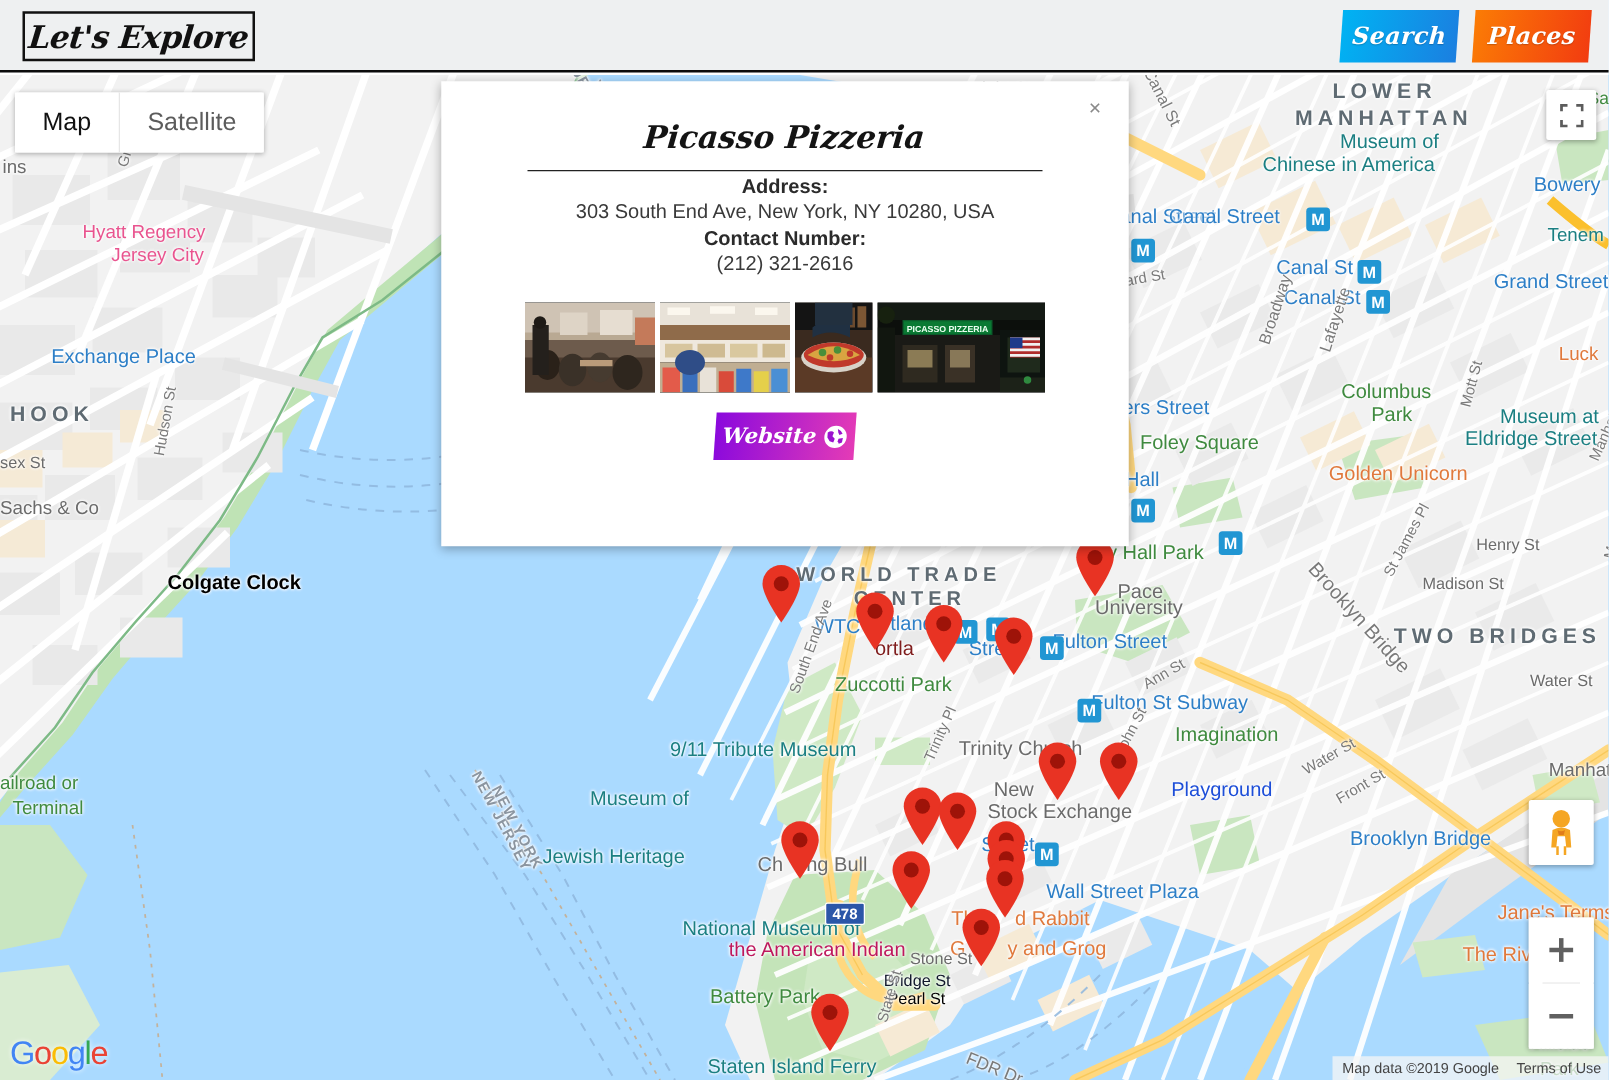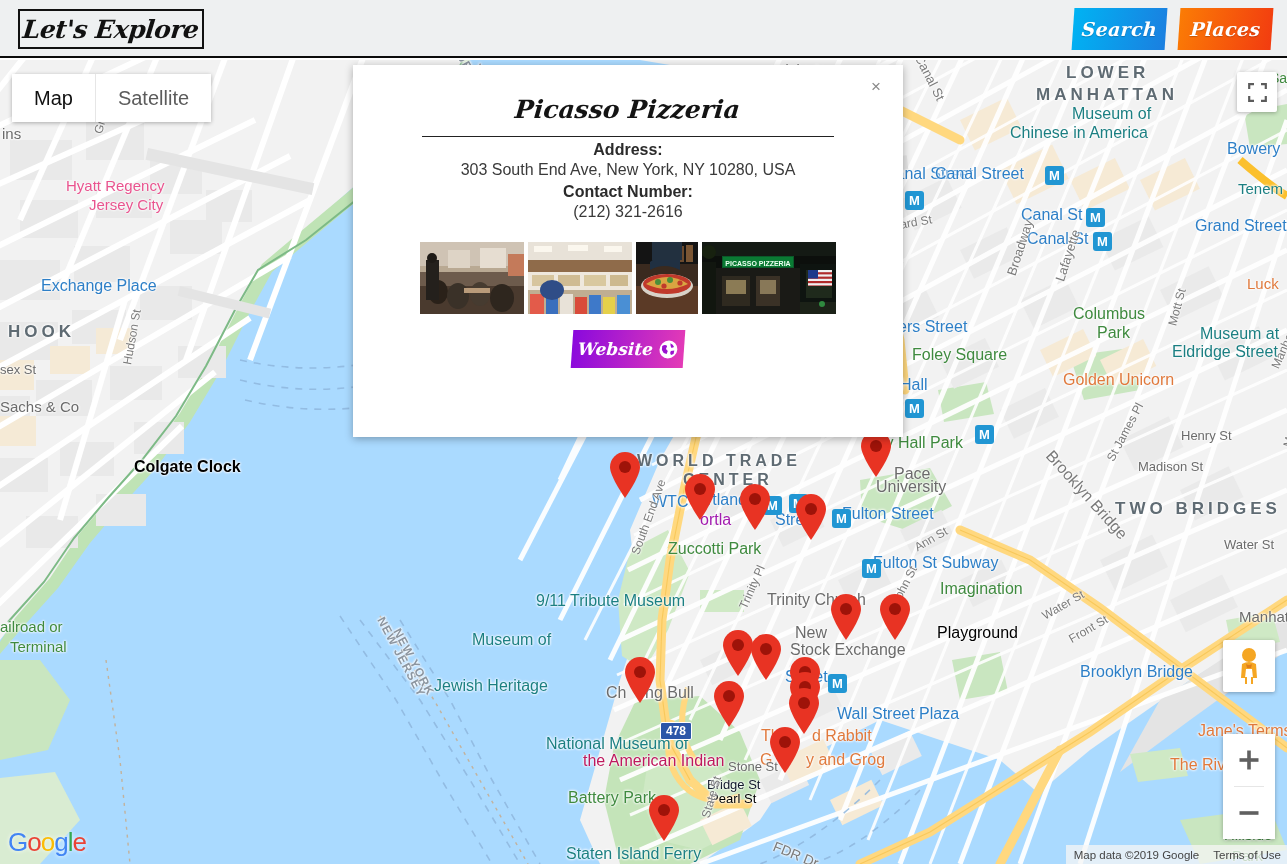--- a/index.html
+++ b/index.html
@@ -534,34 +534,34 @@
       <div class="mlabel" style="position: absolute; left: 898px; top: 258px; font-size: 16px; color: rgb(45, 127, 199); font-weight: normal; letter-spacing: 0px; white-space: nowrap; pointer-events: none; text-shadow: rgb(255, 255, 255) 0px 0px 3px, rgb(255, 255, 255) 0px 0px 3px, rgb(255, 255, 255) 0px 0px 2px;">ers Street</div>
       <div class="mlabel" style="position: absolute; left: 912px; top: 286px; font-size: 16px; color: rgb(63, 138, 63); font-weight: normal; letter-spacing: 0px; white-space: nowrap; pointer-events: none; text-shadow: rgb(255, 255, 255) 0px 0px 3px, rgb(255, 255, 255) 0px 0px 3px, rgb(255, 255, 255) 0px 0px 2px;">Foley Square</div>
       <div class="mlabel" style="position: absolute; left: 900px; top: 316px; font-size: 16px; color: rgb(45, 127, 199); font-weight: normal; letter-spacing: 0px; white-space: nowrap; pointer-events: none; text-shadow: rgb(255, 255, 255) 0px 0px 3px, rgb(255, 255, 255) 0px 0px 3px, rgb(255, 255, 255) 0px 0px 2px;">Hall</div>
       <div class="mlabel" style="position: absolute; left: 866px; top: 374px; font-size: 16px; color: rgb(63, 138, 63); font-weight: normal; letter-spacing: 0px; white-space: nowrap; pointer-events: none; text-shadow: rgb(255, 255, 255) 0px 0px 3px, rgb(255, 255, 255) 0px 0px 3px, rgb(255, 255, 255) 0px 0px 2px;">City Hall Park</div>
       <div class="mlabel" style="position: absolute; left: 894px; top: 405px; font-size: 16px; color: rgb(107, 107, 107); font-weight: normal; letter-spacing: 0px; white-space: nowrap; pointer-events: none; text-shadow: rgb(255, 255, 255) 0px 0px 3px, rgb(255, 255, 255) 0px 0px 3px, rgb(255, 255, 255) 0px 0px 2px;">Pace</div>
       <div class="mlabel" style="position: absolute; left: 876px; top: 418px; font-size: 16px; color: rgb(107, 107, 107); font-weight: normal; letter-spacing: 0px; white-space: nowrap; pointer-events: none; text-shadow: rgb(255, 255, 255) 0px 0px 3px, rgb(255, 255, 255) 0px 0px 3px, rgb(255, 255, 255) 0px 0px 2px;">University</div>
       <div class="mlabel" style="position: absolute; left: 637px; top: 392px; font-size: 16px; color: rgb(95, 107, 115); font-weight: bold; letter-spacing: 4px; white-space: nowrap; pointer-events: none; text-shadow: rgb(255, 255, 255) 0px 0px 3px, rgb(255, 255, 255) 0px 0px 3px, rgb(255, 255, 255) 0px 0px 2px;">WORLD TRADE</div>
       <div class="mlabel" style="position: absolute; left: 683px; top: 411px; font-size: 16px; color: rgb(95, 107, 115); font-weight: bold; letter-spacing: 4px; white-space: nowrap; pointer-events: none; text-shadow: rgb(255, 255, 255) 0px 0px 3px, rgb(255, 255, 255) 0px 0px 3px, rgb(255, 255, 255) 0px 0px 2px;">CENTER</div>
       <div class="mlabel" style="position: absolute; left: 652px; top: 433px; font-size: 16px; color: rgb(45, 127, 199); font-weight: normal; letter-spacing: 0px; white-space: nowrap; pointer-events: none; text-shadow: rgb(255, 255, 255) 0px 0px 3px, rgb(255, 255, 255) 0px 0px 3px, rgb(255, 255, 255) 0px 0px 2px;">WTC</div>
       <div class="mlabel" style="position: absolute; left: 698px; top: 431px; font-size: 16px; color: rgb(45, 127, 199); font-weight: normal; letter-spacing: 0px; white-space: nowrap; pointer-events: none; text-shadow: rgb(255, 255, 255) 0px 0px 3px, rgb(255, 255, 255) 0px 0px 3px, rgb(255, 255, 255) 0px 0px 2px;">ortlandt</div>
-      <div class="mlabel" style="position: absolute; left: 700px; top: 451px; font-size: 16px; color: #a21caf; font-weight: normal; letter-spacing: 0px; white-space: nowrap; pointer-events: none; text-shadow: rgb(255, 255, 255) 0px 0px 3px, rgb(255, 255, 255) 0px 0px 3px, rgb(255, 255, 255) 0px 0px 2px;">ortla</div>
+      <div class="mlabel" style="position: absolute; left: 700px; top: 451px; font-size: 16px; color: #7f1d1d; font-weight: normal; letter-spacing: 0px; white-space: nowrap; pointer-events: none; text-shadow: rgb(255, 255, 255) 0px 0px 3px, rgb(255, 255, 255) 0px 0px 3px, rgb(255, 255, 255) 0px 0px 2px;">ortla</div>
       <div class="mlabel" style="position: absolute; left: 775px; top: 451px; font-size: 16px; color: rgb(45, 127, 199); font-weight: normal; letter-spacing: 0px; white-space: nowrap; pointer-events: none; text-shadow: rgb(255, 255, 255) 0px 0px 3px, rgb(255, 255, 255) 0px 0px 3px, rgb(255, 255, 255) 0px 0px 2px;">Stre</div>
       <div class="mlabel" style="position: absolute; left: 842px; top: 445px; font-size: 16px; color: rgb(45, 127, 199); font-weight: normal; letter-spacing: 0px; white-space: nowrap; pointer-events: none; text-shadow: rgb(255, 255, 255) 0px 0px 3px, rgb(255, 255, 255) 0px 0px 3px, rgb(255, 255, 255) 0px 0px 2px;">Fulton Street</div>
       <div class="mlabel" style="position: absolute; left: 609px; top: 450px; font-size: 12px; color: rgb(122, 122, 122); font-weight: normal; letter-spacing: 0px; white-space: nowrap; pointer-events: none; text-shadow: rgb(255, 255, 255) 0px 0px 3px, rgb(255, 255, 255) 0px 0px 3px, rgb(255, 255, 255) 0px 0px 2px; transform: rotate(-70deg);">South End Ave</div>
       <div class="mlabel" style="position: absolute; left: 668px; top: 480px; font-size: 16px; color: rgb(63, 138, 63); font-weight: normal; letter-spacing: 0px; white-space: nowrap; pointer-events: none; text-shadow: rgb(255, 255, 255) 0px 0px 3px, rgb(255, 255, 255) 0px 0px 3px, rgb(255, 255, 255) 0px 0px 2px;">Zuccotti Park</div>
       <div class="mlabel" style="position: absolute; left: 913px; top: 472px; font-size: 12px; color: rgb(122, 122, 122); font-weight: normal; letter-spacing: 0px; white-space: nowrap; pointer-events: none; text-shadow: rgb(255, 255, 255) 0px 0px 3px, rgb(255, 255, 255) 0px 0px 3px, rgb(255, 255, 255) 0px 0px 2px; transform: rotate(-30deg);">Ann St</div>
       <div class="mlabel" style="position: absolute; left: 873px; top: 494px; font-size: 16px; color: rgb(45, 127, 199); font-weight: normal; letter-spacing: 0px; white-space: nowrap; pointer-events: none; text-shadow: rgb(255, 255, 255) 0px 0px 3px, rgb(255, 255, 255) 0px 0px 3px, rgb(255, 255, 255) 0px 0px 2px;">Fulton St Subway</div>
       <div class="mlabel" style="position: absolute; left: 884px; top: 518px; font-size: 12px; color: rgb(122, 122, 122); font-weight: normal; letter-spacing: 0px; white-space: nowrap; pointer-events: none; text-shadow: rgb(255, 255, 255) 0px 0px 3px, rgb(255, 255, 255) 0px 0px 3px, rgb(255, 255, 255) 0px 0px 2px; transform: rotate(-62deg);">John St</div>
       <div class="mlabel" style="position: absolute; left: 1030px; top: 426px; font-size: 16px; color: rgb(122, 122, 122); font-weight: normal; letter-spacing: 0px; white-space: nowrap; pointer-events: none; text-shadow: rgb(255, 255, 255) 0px 0px 3px, rgb(255, 255, 255) 0px 0px 3px, rgb(255, 255, 255) 0px 0px 2px; transform: rotate(48deg);">Brooklyn Bridge</div>
       <div class="mlabel" style="position: absolute; left: 767px; top: 531px; font-size: 16px; color: rgb(107, 107, 107); font-weight: normal; letter-spacing: 0px; white-space: nowrap; pointer-events: none; text-shadow: rgb(255, 255, 255) 0px 0px 3px, rgb(255, 255, 255) 0px 0px 3px, rgb(255, 255, 255) 0px 0px 2px;">Trinity Church</div>
       <div class="mlabel" style="position: absolute; left: 536px; top: 532px; font-size: 16px; color: rgb(27, 127, 130); font-weight: normal; letter-spacing: 0px; white-space: nowrap; pointer-events: none; text-shadow: rgb(255, 255, 255) 0px 0px 3px, rgb(255, 255, 255) 0px 0px 3px, rgb(255, 255, 255) 0px 0px 2px;">9/11 Tribute Museum</div>
       <div class="mlabel" style="position: absolute; left: 729px; top: 520px; font-size: 12px; color: rgb(122, 122, 122); font-weight: normal; letter-spacing: 0px; white-space: nowrap; pointer-events: none; text-shadow: rgb(255, 255, 255) 0px 0px 3px, rgb(255, 255, 255) 0px 0px 3px, rgb(255, 255, 255) 0px 0px 2px; transform: rotate(-66deg);">Trinity Pl</div>
       <div class="mlabel" style="position: absolute; left: 940px; top: 520px; font-size: 16px; color: rgb(63, 138, 63); font-weight: normal; letter-spacing: 0px; white-space: nowrap; pointer-events: none; text-shadow: rgb(255, 255, 255) 0px 0px 3px, rgb(255, 255, 255) 0px 0px 3px, rgb(255, 255, 255) 0px 0px 2px;">Imagination</div>
-      <div class="mlabel" style="position: absolute; left: 937px; top: 564px; font-size: 16px; color: #000000; font-weight: normal; letter-spacing: 0px; white-space: nowrap; pointer-events: none; text-shadow: rgb(255, 255, 255) 0px 0px 3px, rgb(255, 255, 255) 0px 0px 3px, rgb(255, 255, 255) 0px 0px 2px;">Playground</div>
+      <div class="mlabel" style="position: absolute; left: 937px; top: 564px; font-size: 16px; color: #1d4ed8; font-weight: normal; letter-spacing: 0px; white-space: nowrap; pointer-events: none; text-shadow: rgb(255, 255, 255) 0px 0px 3px, rgb(255, 255, 255) 0px 0px 3px, rgb(255, 255, 255) 0px 0px 2px;">Playground</div>
       <div class="mlabel" style="position: absolute; left: 1040px; top: 538px; font-size: 12px; color: rgb(122, 122, 122); font-weight: normal; letter-spacing: 0px; white-space: nowrap; pointer-events: none; text-shadow: rgb(255, 255, 255) 0px 0px 3px, rgb(255, 255, 255) 0px 0px 3px, rgb(255, 255, 255) 0px 0px 2px; transform: rotate(-30deg);">Water St</div>
       <div class="mlabel" style="position: absolute; left: 1067px; top: 562px; font-size: 12px; color: rgb(122, 122, 122); font-weight: normal; letter-spacing: 0px; white-space: nowrap; pointer-events: none; text-shadow: rgb(255, 255, 255) 0px 0px 3px, rgb(255, 255, 255) 0px 0px 3px, rgb(255, 255, 255) 0px 0px 2px; transform: rotate(-30deg);">Front St</div>
       <div class="mlabel" style="position: absolute; left: 1239px; top: 548px; font-size: 15px; color: rgb(107, 107, 107); font-weight: normal; letter-spacing: 0px; white-space: nowrap; pointer-events: none; text-shadow: rgb(255, 255, 255) 0px 0px 3px, rgb(255, 255, 255) 0px 0px 3px, rgb(255, 255, 255) 0px 0px 2px;">Manhat</div>
       <div class="mlabel" style="position: absolute; left: 795px; top: 564px; font-size: 16px; color: rgb(107, 107, 107); font-weight: normal; letter-spacing: 0px; white-space: nowrap; pointer-events: none; text-shadow: rgb(255, 255, 255) 0px 0px 3px, rgb(255, 255, 255) 0px 0px 3px, rgb(255, 255, 255) 0px 0px 2px;">New</div>
       <div class="mlabel" style="position: absolute; left: 790px; top: 581px; font-size: 16px; color: rgb(107, 107, 107); font-weight: normal; letter-spacing: 0px; white-space: nowrap; pointer-events: none; text-shadow: rgb(255, 255, 255) 0px 0px 3px, rgb(255, 255, 255) 0px 0px 3px, rgb(255, 255, 255) 0px 0px 2px;">Stock Exchange</div>
       <div class="mlabel" style="position: absolute; left: 785px; top: 608px; font-size: 16px; color: rgb(45, 127, 199); font-weight: normal; letter-spacing: 0px; white-space: nowrap; pointer-events: none; text-shadow: rgb(255, 255, 255) 0px 0px 3px, rgb(255, 255, 255) 0px 0px 3px, rgb(255, 255, 255) 0px 0px 2px;">Street</div>
       <div class="mlabel" style="position: absolute; left: 1080px; top: 603px; font-size: 16px; color: rgb(45, 127, 199); font-weight: normal; letter-spacing: 0px; white-space: nowrap; pointer-events: none; text-shadow: rgb(255, 255, 255) 0px 0px 3px, rgb(255, 255, 255) 0px 0px 3px, rgb(255, 255, 255) 0px 0px 2px;">Brooklyn Bridge</div>
       <div class="mlabel" style="position: absolute; left: 472px; top: 571px; font-size: 16px; color: rgb(27, 127, 130); font-weight: normal; letter-spacing: 0px; white-space: nowrap; pointer-events: none; text-shadow: rgb(255, 255, 255) 0px 0px 3px, rgb(255, 255, 255) 0px 0px 3px, rgb(255, 255, 255) 0px 0px 2px;">Museum of</div>
       <div class="mlabel" style="position: absolute; left: 434px; top: 617px; font-size: 16px; color: rgb(27, 127, 130); font-weight: normal; letter-spacing: 0px; white-space: nowrap; pointer-events: none; text-shadow: rgb(255, 255, 255) 0px 0px 3px, rgb(255, 255, 255) 0px 0px 3px, rgb(255, 255, 255) 0px 0px 2px;">Jewish Heritage</div>
       <div class="mlabel" style="position: absolute; left: 606px; top: 624px; font-size: 16px; color: rgb(107, 107, 107); font-weight: normal; letter-spacing: 0px; white-space: nowrap; pointer-events: none; text-shadow: rgb(255, 255, 255) 0px 0px 3px, rgb(255, 255, 255) 0px 0px 3px, rgb(255, 255, 255) 0px 0px 2px;">Ch</div>

